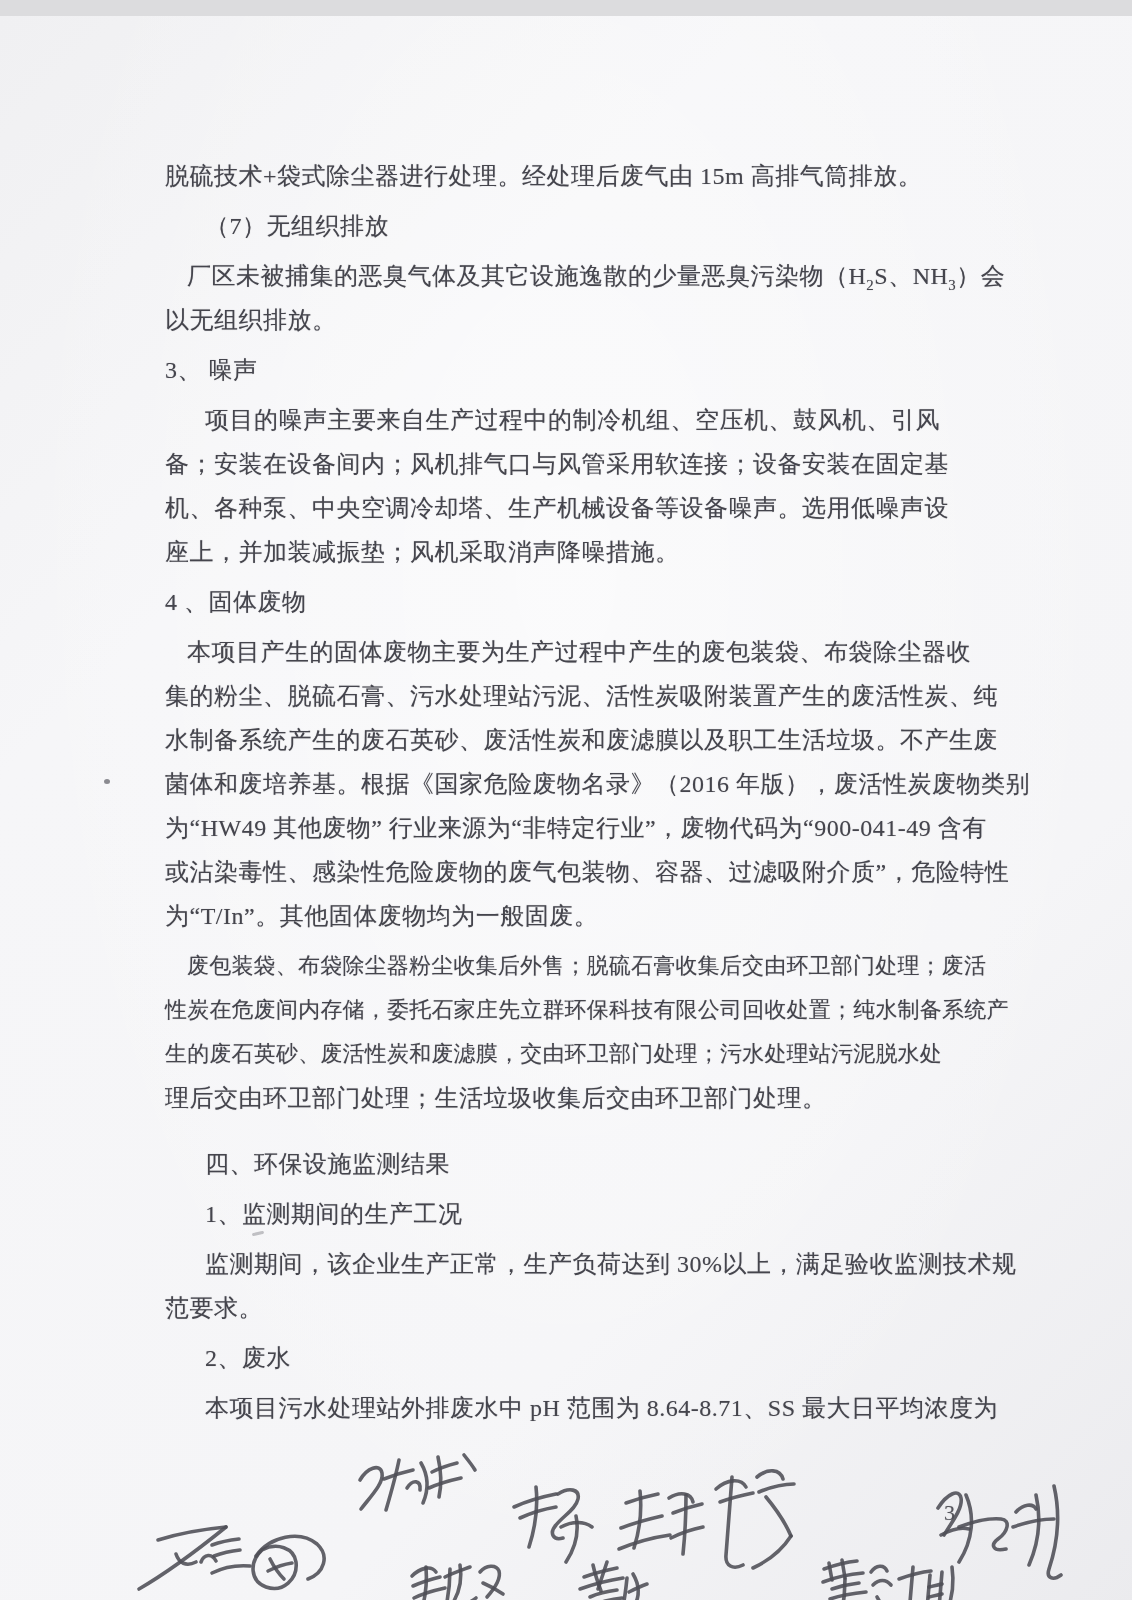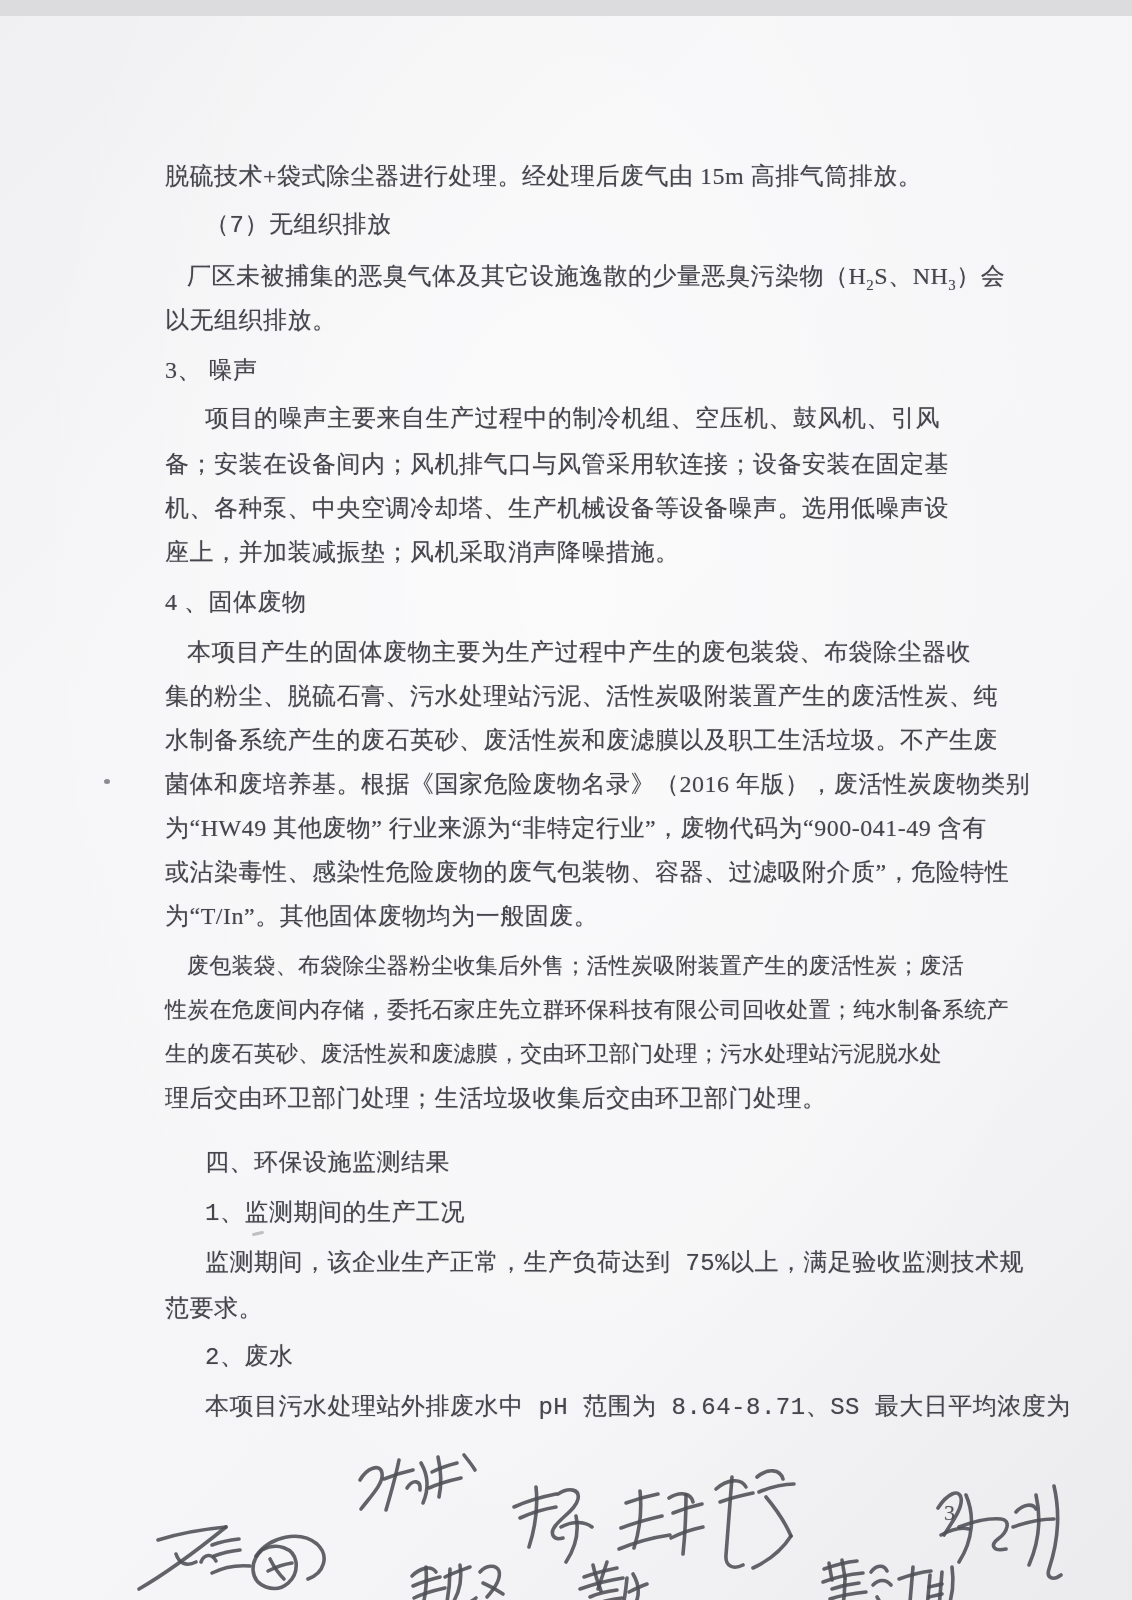--- a/index.html
+++ b/index.html
@@ -18,21 +18,21 @@
   .para{margin:0 0 6px 0;}
   .para.section-gap{margin-top:22px;}
   .line{
     white-space:nowrap;
     font-size:24px;line-height:44px;height:44px;
     letter-spacing:0.5px;
     text-shadow:0 0 1px rgba(68,68,76,.40);
   }
   .line.small{font-size:22px;letter-spacing:0.2px;}
   .ind1{padding-left:22px;}
-  .ind2{padding-left:40px;font-family:Liberation Mono, monospace;}
+  .ind2{padding-left:40px;}
   sub{font-size:0.62em;line-height:0;}
   .pagenum{
     position:absolute;left:944px;top:1484px;
     font-size:22px;color:#55555c;
     text-shadow:0 0 1px rgba(68,68,76,.35);
   }
   svg.sigs{position:absolute;left:0;top:0;pointer-events:none;}
   svg.sigs path{stroke:#4d4d55;stroke-width:3.6;fill:none;stroke-linecap:round;stroke-linejoin:round;opacity:.88;}
   .speck{position:absolute;background:#8a8a90;border-radius:50%;}
   .speck.s1{left:104px;top:763px;width:6px;height:5px;}
@@ -69,33 +69,33 @@
       <div class="para">
         <div class="line ind1"><span>本项目产生的固体废物主要为生产过程中产生的废包装袋、布袋除尘器收</span></div>
         <div class="line"><span>集的粉尘、脱硫石膏、污水处理站污泥、活性炭吸附装置产生的废活性炭、纯</span></div>
         <div class="line"><span>水制备系统产生的废石英砂、废活性炭和废滤膜以及职工生活垃圾。不产生废</span></div>
         <div class="line"><span>菌体和废培养基。根据《国家危险废物名录》（2016 年版），废活性炭废物类别</span></div>
         <div class="line"><span>为“HW49 其他废物” 行业来源为“非特定行业”，废物代码为“900-041-49 含有</span></div>
         <div class="line"><span>或沾染毒性、感染性危险废物的废气包装物、容器、过滤吸附介质”，危险特性</span></div>
         <div class="line"><span>为“T/In”。其他固体废物均为一般固废。</span></div>
       </div>
       <div class="para">
-        <div class="line ind1 small"><span>废包装袋、布袋除尘器粉尘收集后外售；活性炭吸附装置产生的废活性炭；废活</span></div>
+        <div class="line ind1 small"><span>废包装袋、布袋除尘器粉尘收集后外售；脱硫石膏收集后交由环卫部门处理；废活</span></div>
         <div class="line small"><span>性炭在危废间内存储，委托石家庄先立群环保科技有限公司回收处置；纯水制备系统产</span></div>
         <div class="line small"><span>生的废石英砂、废活性炭和废滤膜，交由环卫部门处理；污水处理站污泥脱水处</span></div>
         <div class="line"><span>理后交由环卫部门处理；生活垃圾收集后交由环卫部门处理。</span></div>
       </div>
       <div class="para section-gap">
         <div class="line ind2"><span>四、环保设施监测结果</span></div>
       </div>
       <div class="para">
         <div class="line ind2"><span>1、监测期间的生产工况</span></div>
       </div>
       <div class="para">
-        <div class="line ind2"><span>监测期间，该企业生产正常，生产负荷达到 75%以上，满足验收监测技术规</span></div>
+        <div class="line ind2"><span>监测期间，该企业生产正常，生产负荷达到 30%以上，满足验收监测技术规</span></div>
         <div class="line"><span>范要求。</span></div>
       </div>
       <div class="para">
         <div class="line ind2"><span>2、废水</span></div>
       </div>
       <div class="para">
         <div class="line ind2"><span>本项目污水处理站外排废水中 pH 范围为 8.64-8.71、SS 最大日平均浓度为</span></div>
       </div>
     </div>
 

